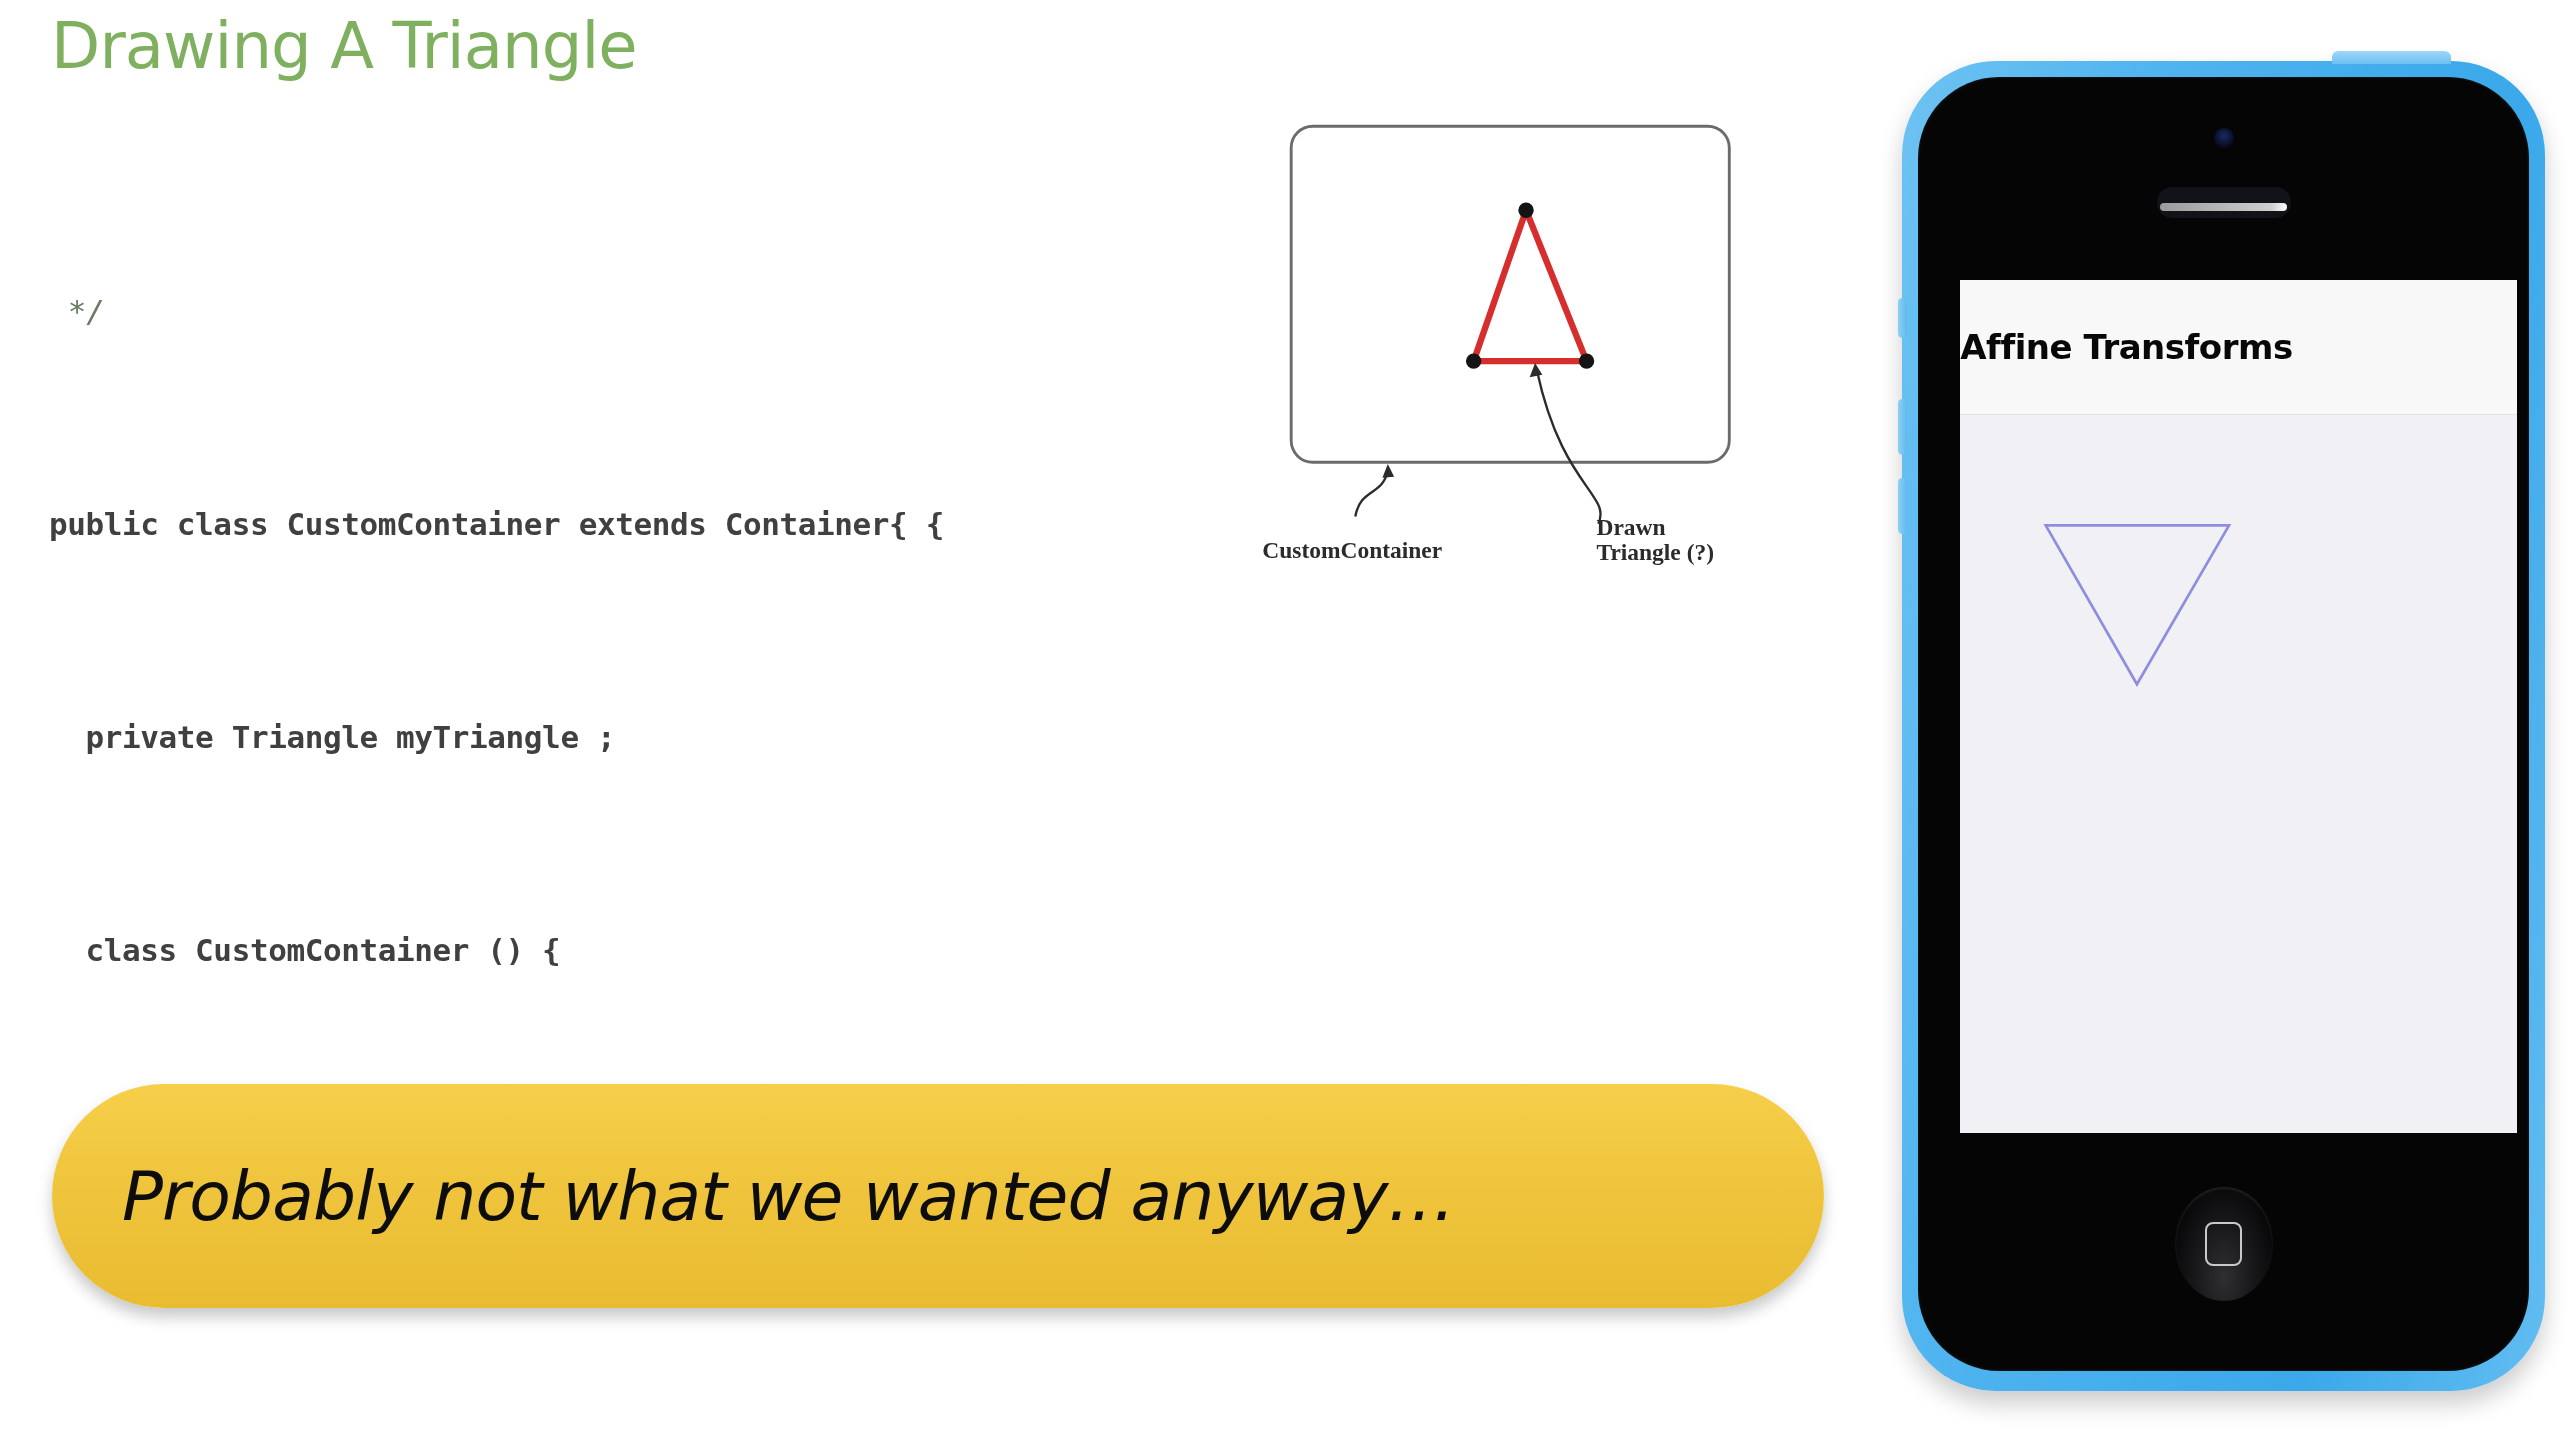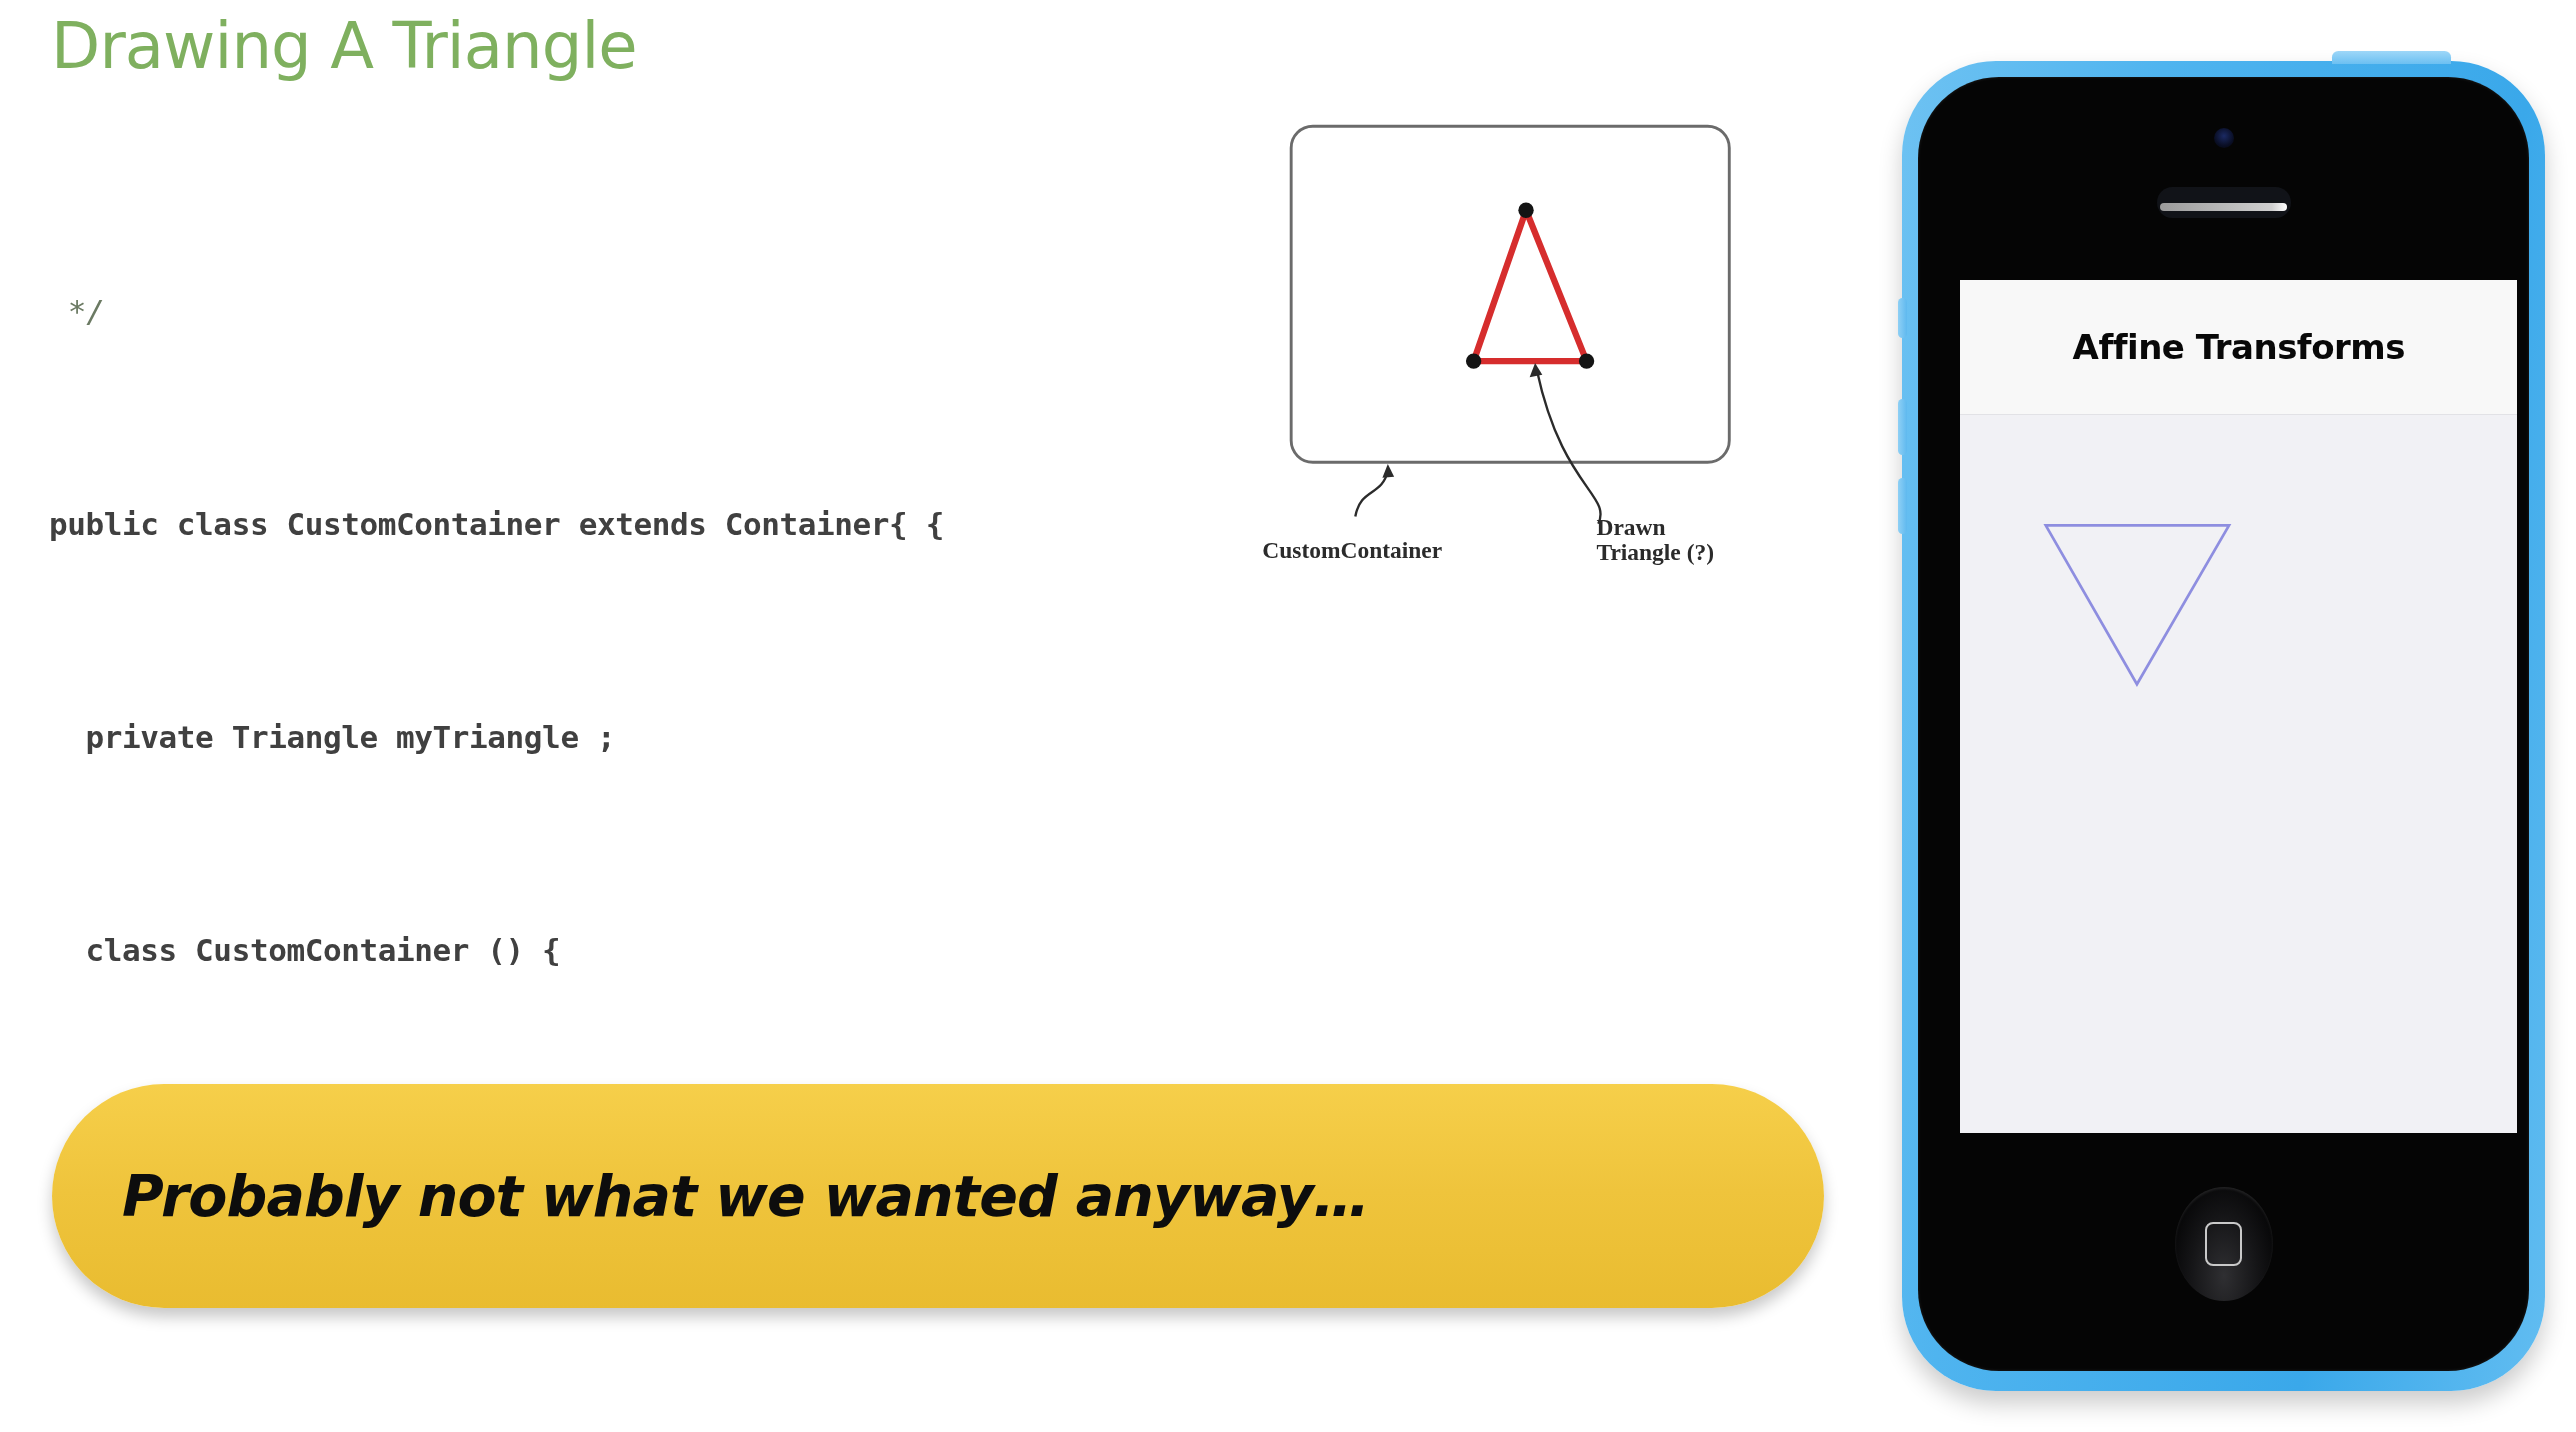--- a/index.html
+++ b/index.html
@@ -82,22 +82,22 @@
     height: 224px;
     border-radius: 112px;
     background: linear-gradient(180deg, #f6cf4a 0%, #efc43c 48%, #e9bc30 100%);
     box-shadow: 0 9px 14.5px rgba(0,0,0,0.22);
     display: flex;
     align-items: center;
   }
   #banner-text {
     font-family: "DejaVu Sans", sans-serif;
     font-style: italic;
-    font-weight: 700;
-    font-size: 57px;
+    font-weight: 400;
+    font-size: 68px;
     letter-spacing: -0.9px;
     color: #0d0d0d;
     padding-left: 70px;
     white-space: nowrap;
   }
 
   
   #phone {
     position: absolute;
     left: 1902px;
@@ -130,21 +130,20 @@
     height: 853px;
     background: #f2f2f5;
     overflow: hidden;
   }
   #phone-navbar {
     height: 134px;
     background: #f8f8f8;
     border-bottom: 1.8px solid #e2e2e6;
     display: flex;
     align-items: center;
-    justify-content: center;
   }
   #phone-navbar-title {
     font-family: "DejaVu Sans", sans-serif;
     font-weight: 700;
     font-size: 34px;
     color: #080808;
     letter-spacing: -0.5px;
   }
   #phone-canvas {
     position: relative;

